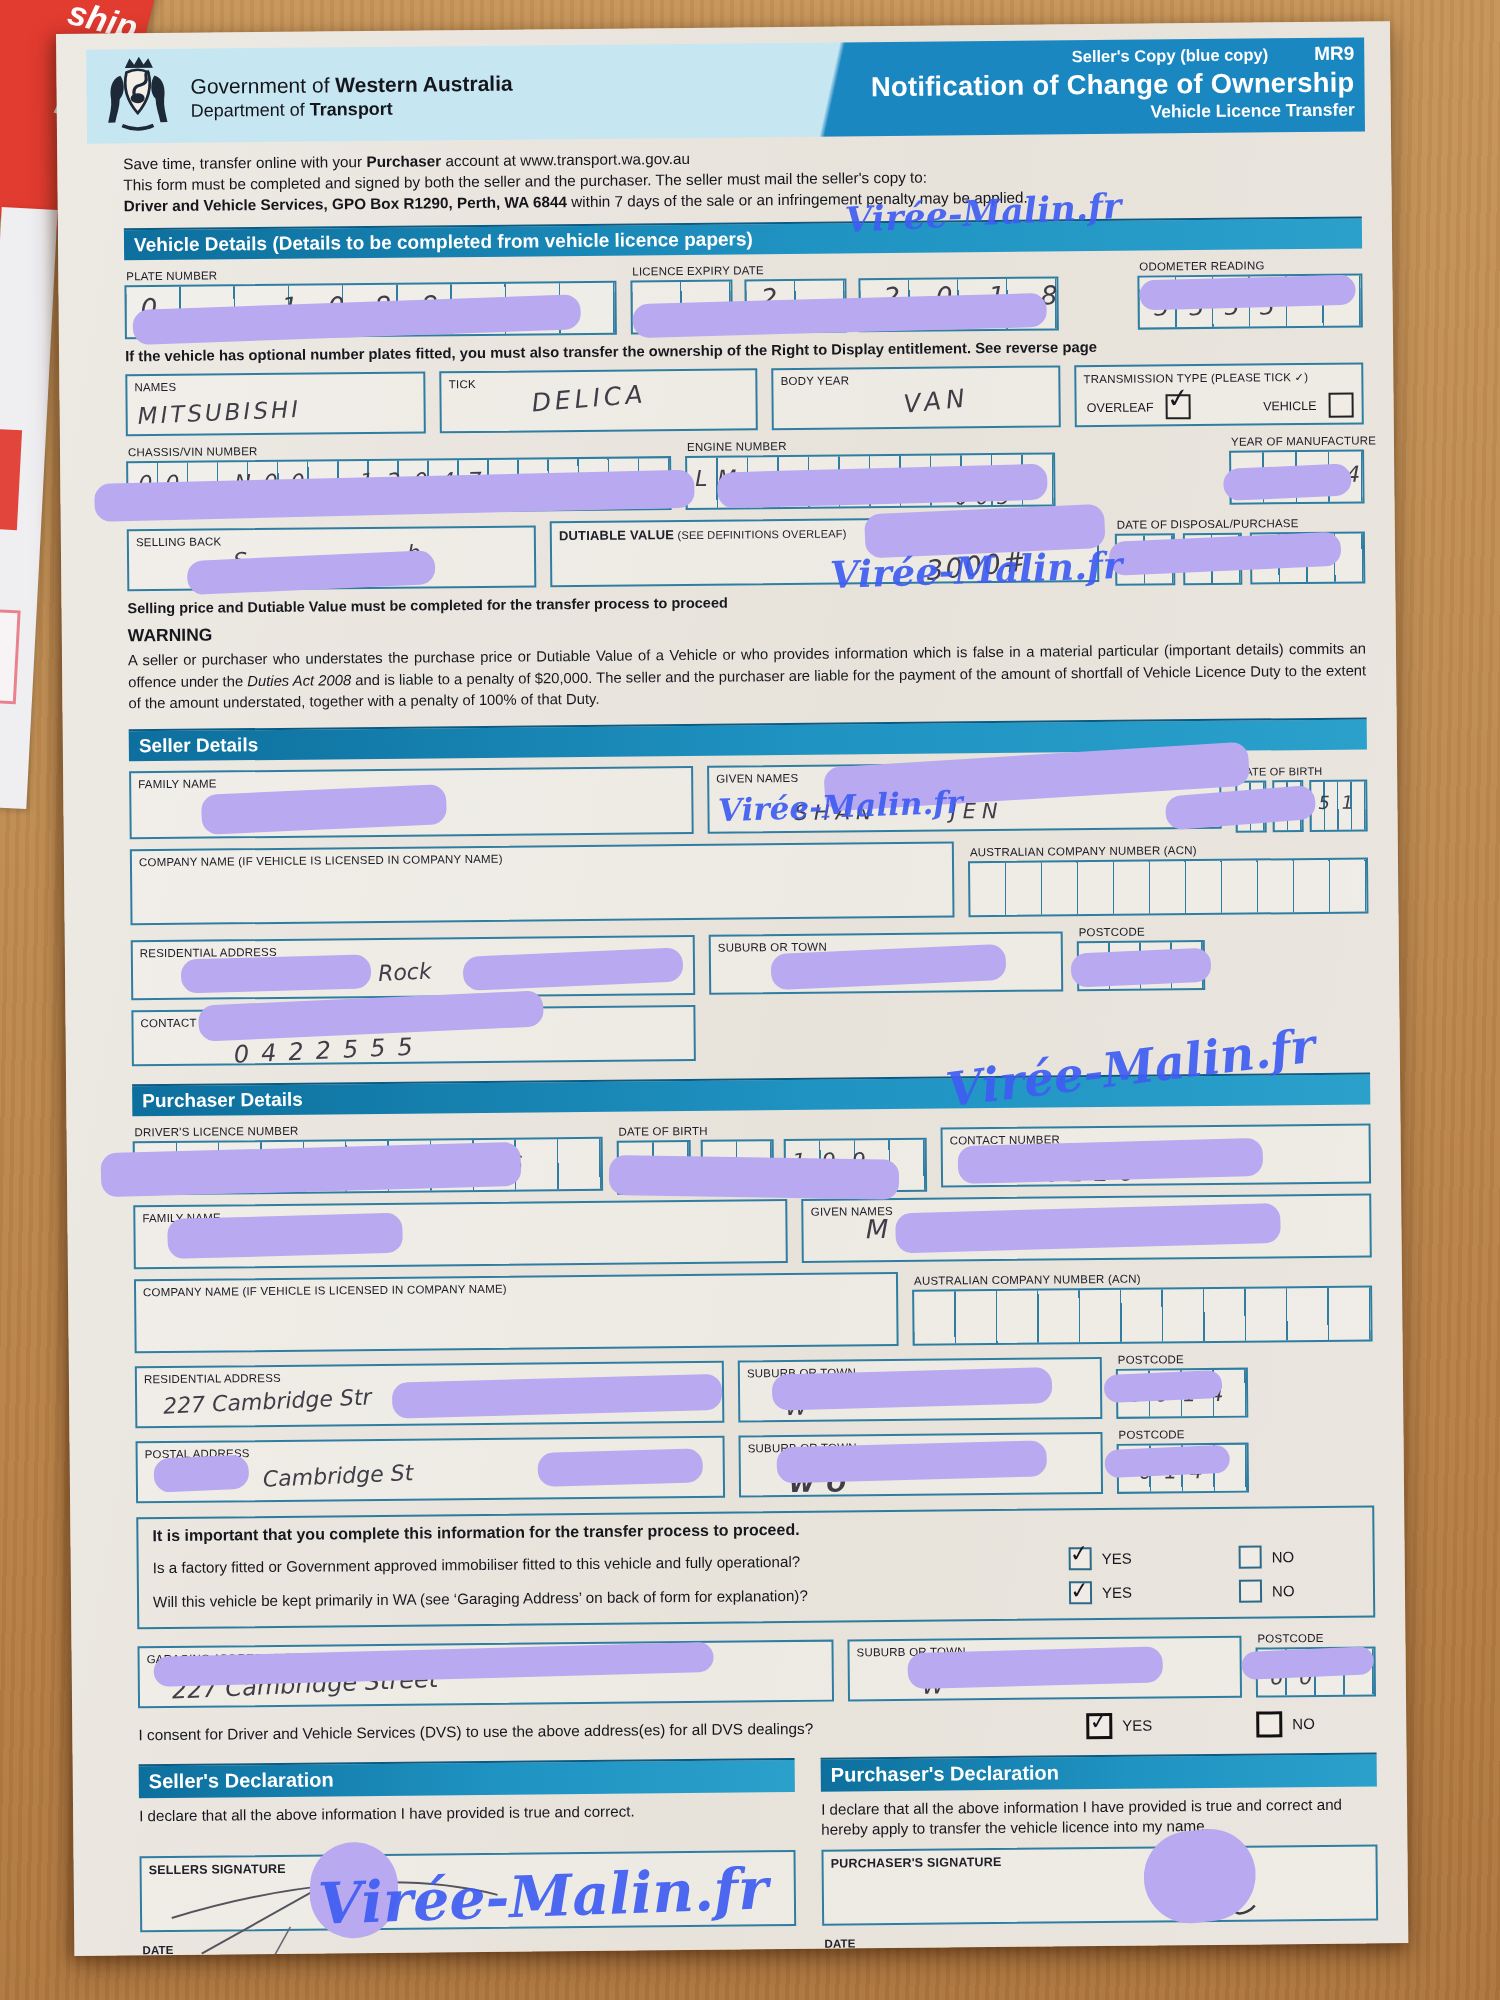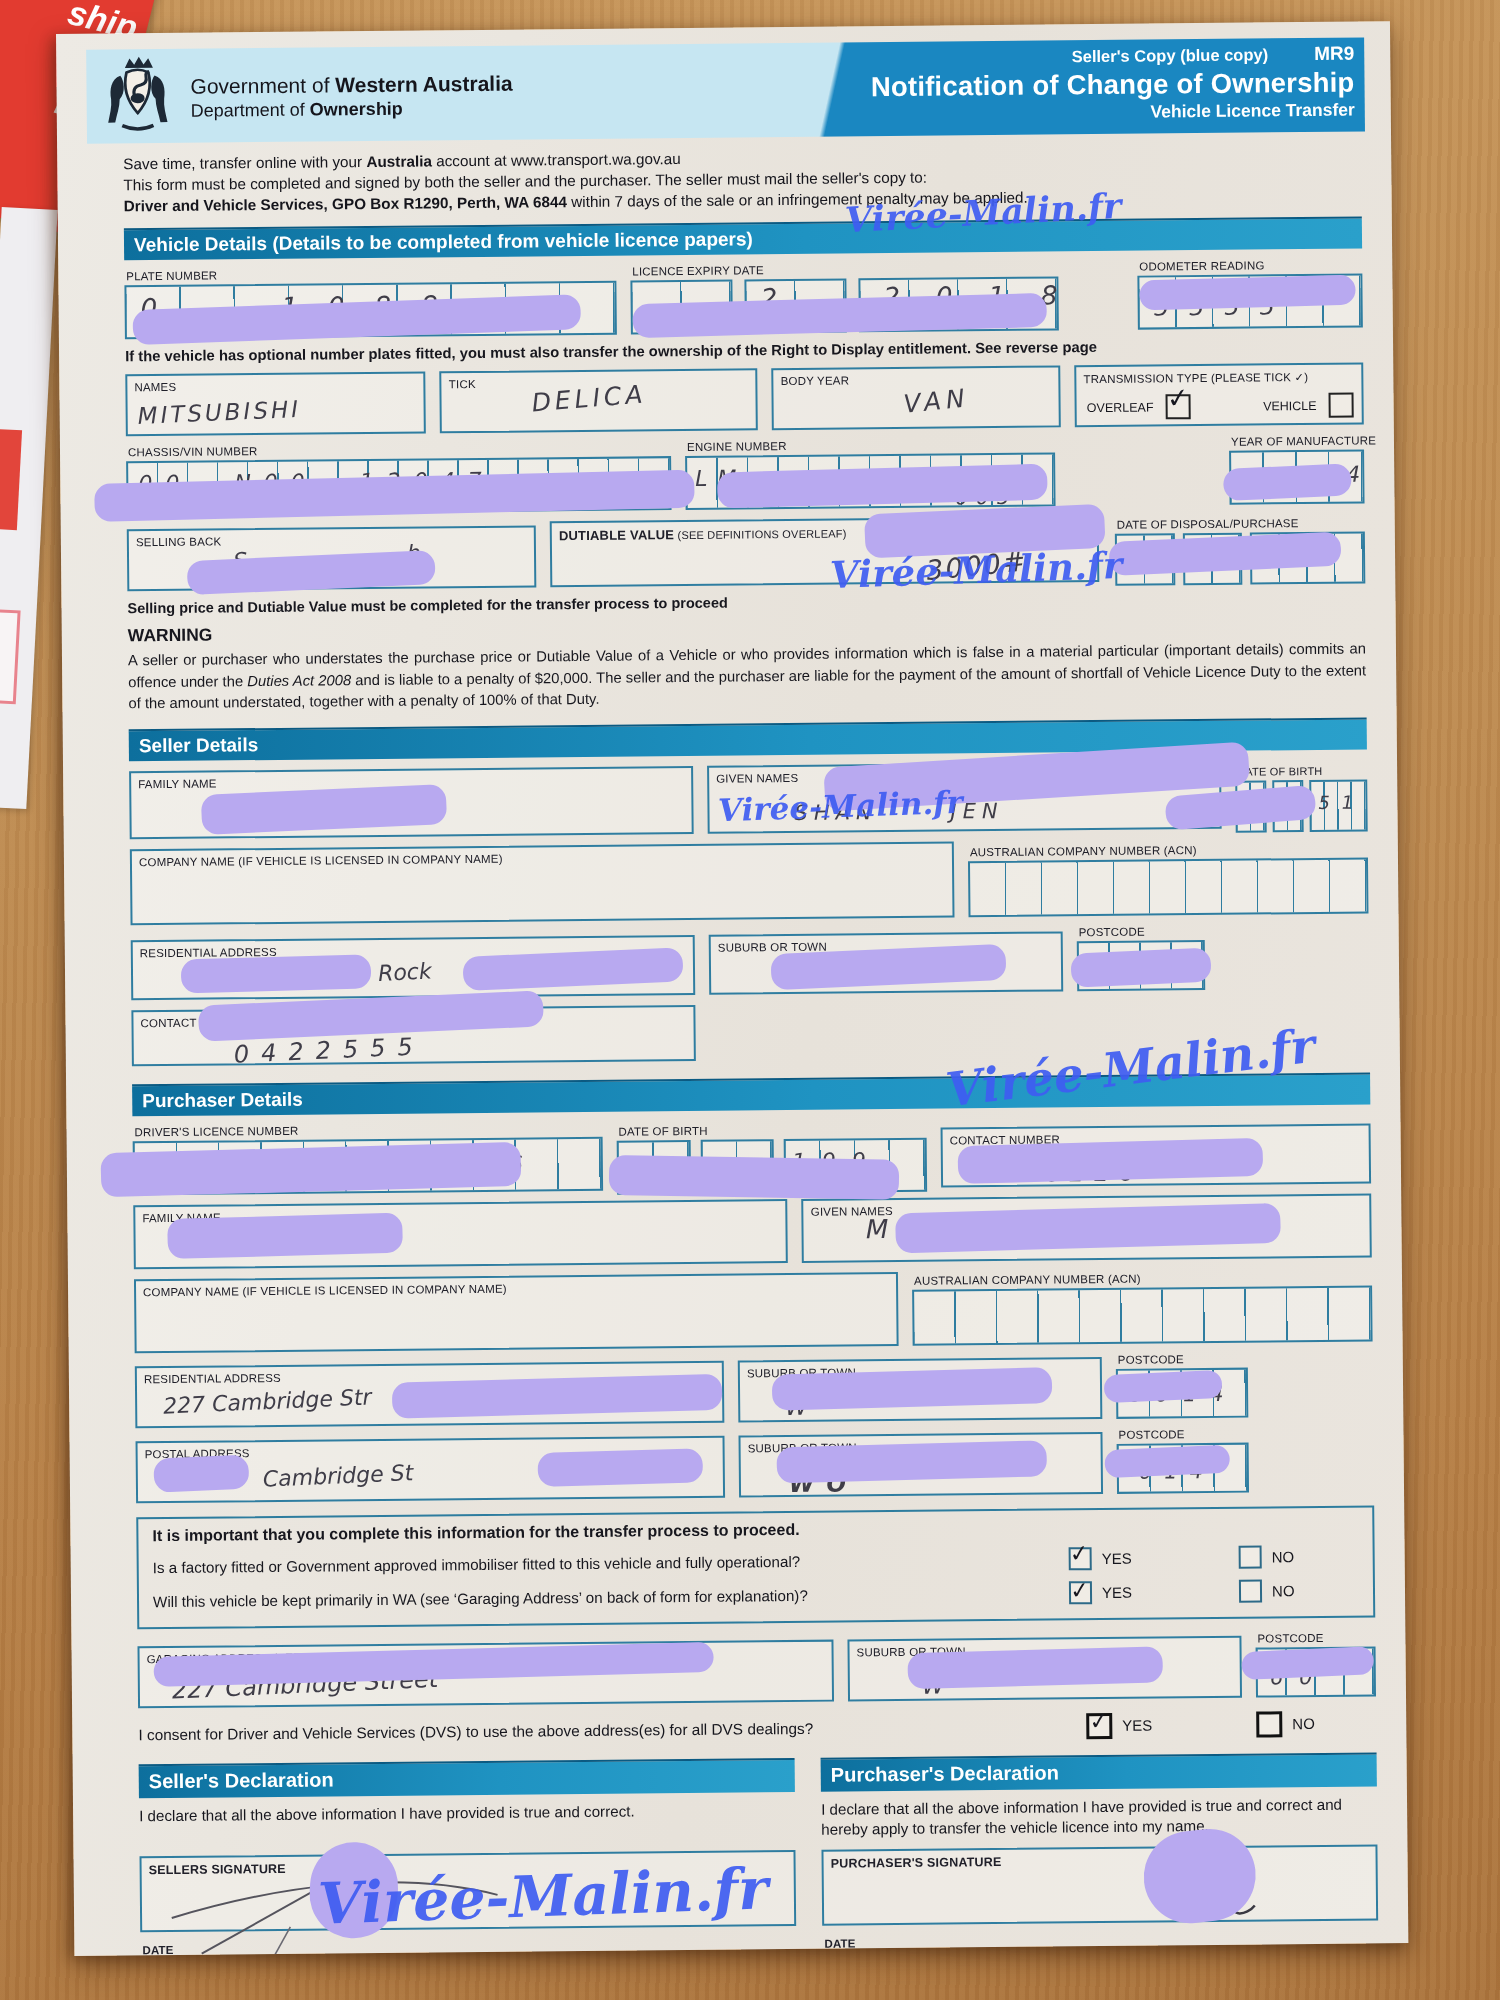--- a/index.html
+++ b/index.html
@@ -116,35 +116,35 @@
         <path d="M34 16 L40 4 L46 12 L52 2 L58 12 L64 4 L70 16 Z" fill="#1d2936"></path>
         <path d="M28 26 C16 30 14 44 16 56 C17 66 14 76 12 86 L21 86 C23 76 27 66 27 56 C35 48 33 32 28 26 Z" fill="#1d2936"></path>
         <path d="M72 26 C84 30 86 44 84 56 C83 66 86 76 88 86 L79 86 C77 76 73 66 73 56 C65 48 67 32 72 26 Z" fill="#1d2936"></path>
         <path d="M36 22 Q50 15 64 22 Q71 50 50 74 Q29 50 36 22 Z" fill="#f3efe7" stroke="#1d2936" stroke-width="3.5"></path>
         <ellipse cx="50" cy="55" rx="9" ry="6.5" fill="#1d2936"></ellipse>
         <path d="M46 52 q-3-12 8-14 q9-2 7-11 q-1-5 4-6" stroke="#1d2936" fill="none" stroke-width="4"></path>
         <path d="M30 90 Q50 99 70 90" stroke="#1d2936" stroke-width="4.5" fill="none"></path>
       </svg>
       <div class="gov">
         <div><span>Government of </span><b>Western Australia</b></div>
-        <div class="l2"><span>Department of </span><b>Ownership</b></div>
+        <div class="l2"><span>Department of </span><b>Transport</b></div>
       </div>
     </div>
     <div class="hdr-right">
       <div class="copyline">
         <span>Seller's Copy (blue copy)</span>
         <span class="mr9">MR9</span>
       </div>
       <div class="htitle">Notification of Change of Ownership</div>
       <div class="hsub">Vehicle Licence Transfer</div>
     </div>
   </div>
 
   <div class="intro">
-    <div><span>Save time, transfer online with your </span><b>Australia</b><span> account at www.transport.wa.gov.au</span></div>
+    <div><span>Save time, transfer online with your </span><b>Purchaser</b><span> account at www.transport.wa.gov.au</span></div>
     <div>This form must be completed and signed by both the seller and the purchaser. The seller must mail the seller's copy to:</div>
     <div><b>Driver and Vehicle Services, GPO Box R1290, Perth, WA 6844</b><span> within 7 days of the sale or an infringement penalty may be applied.</span></div>
   </div>
 
   <div class="secbar">Vehicle Details (Details to be completed from vehicle licence papers)</div>
 
   <div class="row">
     <div style="width:492px;flex:none;">
       <span class="lblA">PLATE NUMBER</span>
       <div class="comb" style="--n:9;">

